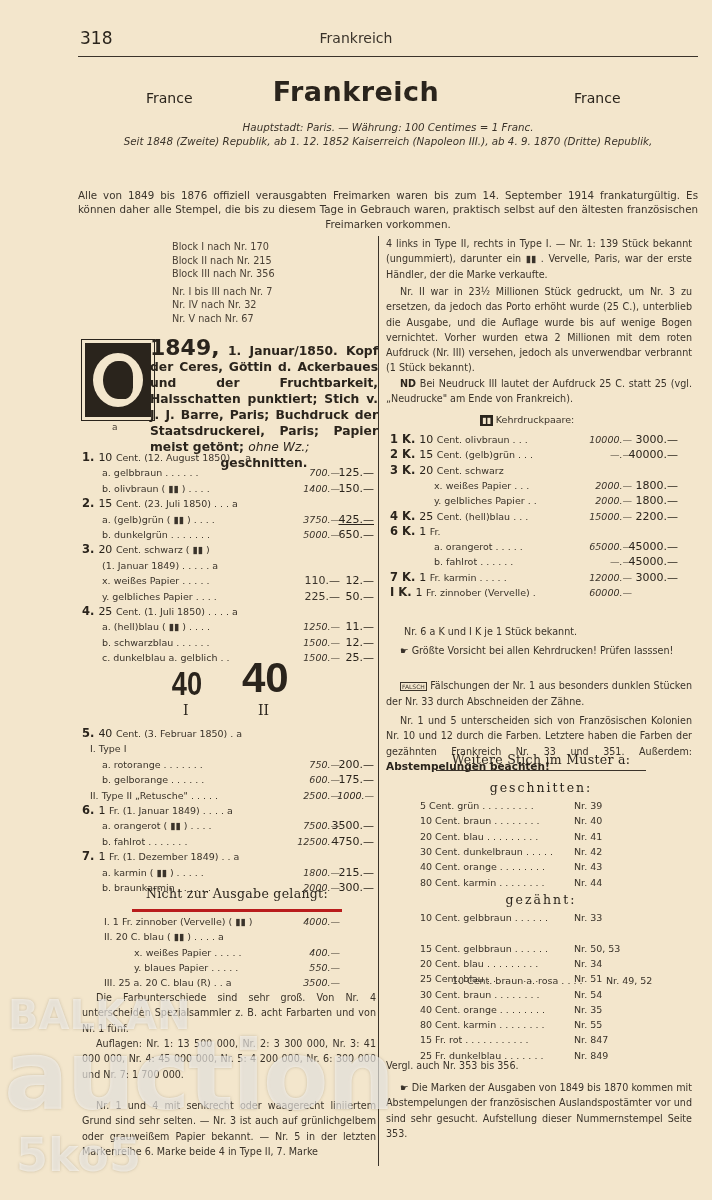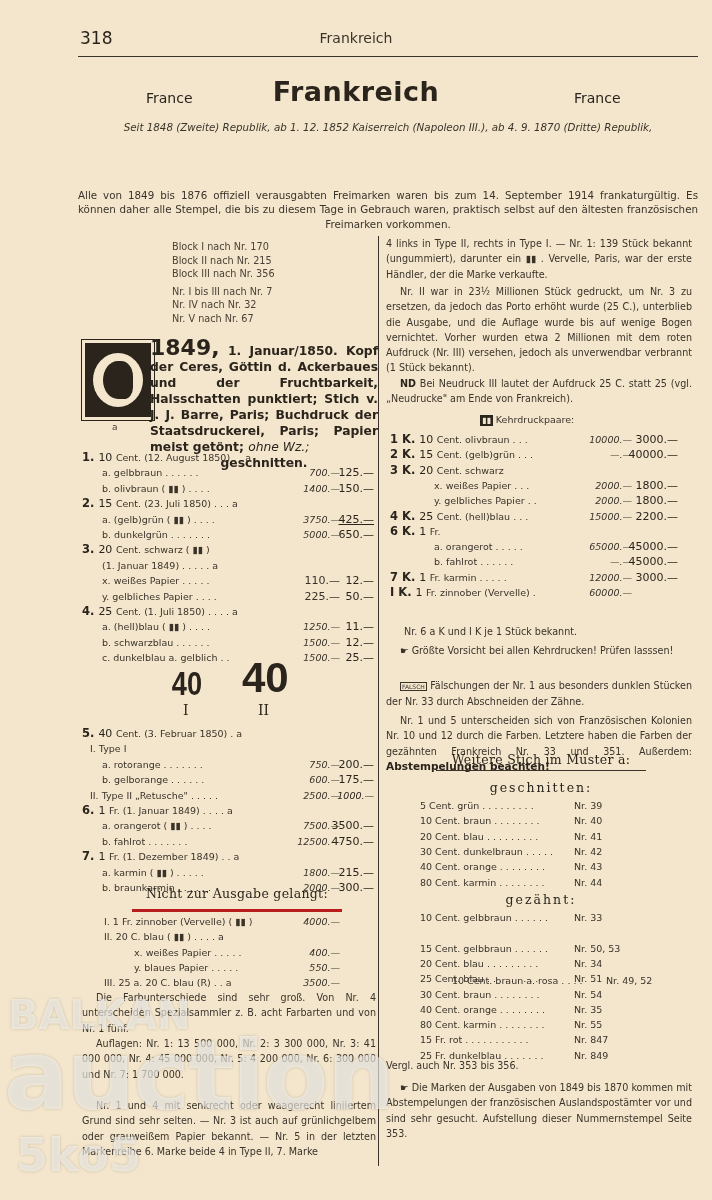--- a/index.html
+++ b/index.html
@@ -46,20 +46,21 @@
 <body>
 
 <div class="abs" id="pagenum">318</div>
 <div class="abs" id="running-head">Frankreich</div>
 <div class="abs" id="head-rule"></div>
 <div class="abs" id="title-left">France</div>
 <div class="abs" id="title-main">Frankreich</div>
 <div class="abs" id="title-right">France</div>
 
 <div class="abs intro" id="intro1">
+  <div>Hauptstadt: Paris. — Währung: 100 Centimes = 1 Franc.</div>
   <div>Seit 1848 (Zweite) Republik, ab 1. 12. 1852 Kaiserreich (Napoleon III.), ab 4. 9. 1870 (Dritte) Republik,</div>
 </div>
 <div class="abs intro" id="intro2">Alle von 1849 bis 1876 offiziell verausgabten Freimarken waren bis zum 14. September 1914 frankaturgültig. Es können daher alle Stempel, die bis zu diesem Tage in Gebrauch waren, praktisch selbst auf den ältesten französischen Freimarken vorkommen.</div>
 
 <div class="abs" id="col-divider"></div>
 
 <div class="abs blocklist" id="blocklist">
   <div>Block I nach Nr. 170</div>
   <div>Block II nach Nr. 215</div>
   <div style="margin-bottom:4px">Block III nach Nr. 356</div>

